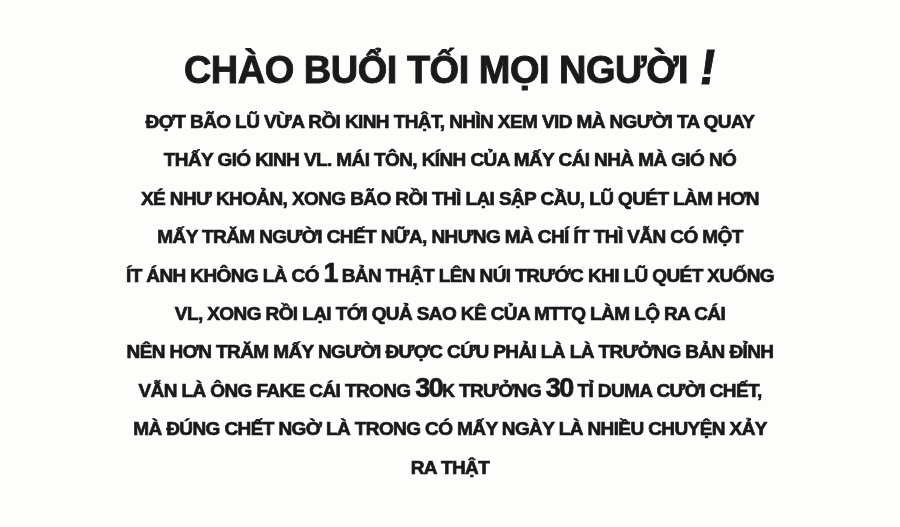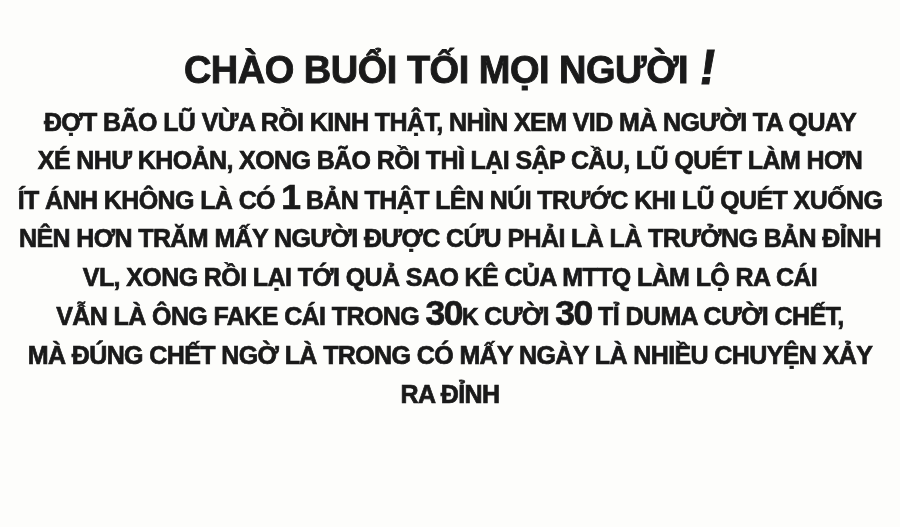--- a/index.html
+++ b/index.html
@@ -28,21 +28,21 @@
     white-space: nowrap;
     -webkit-text-stroke: 0.9px #1a1a1a;
   }
   .bang {
     display: inline-block;
     font-size: 1.3em;
     margin-left: 12px;
     transform: skewX(-9deg) translateY(1px);
   }
   .line {
-    font-size: 25px;
+    font-size: 19px;
     line-height: 38.4px;
     letter-spacing: -0.6px;
     white-space: nowrap;
     -webkit-text-stroke: 0.7px #1a1a1a;
   }
   .big {
     font-size: 1.42em;
     line-height: 1;
     letter-spacing: -1.5px;
   }
@@ -51,25 +51,27 @@
   }
 </style>
 </head>
 <body>
 
 <div class="panel">
 
   <h1 class="title"><span>CHÀO BUỔI TỐI MỌI NGƯỜI</span><span class="bang">!</span></h1>
 
   <div class="line">ĐỢT BÃO LŨ VỪA RỒI KINH THẬT, NHÌN XEM VID MÀ NGƯỜI TA QUAY</div>
+  <div class="line">THẤY GIÓ KINH VL. MÁI TÔN, KÍNH CỦA MẤY CÁI NHÀ MÀ GIÓ NÓ</div>
   <div class="line">XÉ NHƯ KHOẢN, XONG BÃO RỒI THÌ LẠI SẬP CẦU, LŨ QUÉT LÀM HƠN</div>
+  <div class="line">MẤY TRĂM NGƯỜI CHẾT NỮA, NHƯNG MÀ CHÍ ÍT THÌ VẪN CÓ MỘT</div>
 
   <div class="line"><span>ÍT ÁNH KHÔNG LÀ CÓ </span><span class="big">1</span><span> BẢN THẬT LÊN NÚI TRƯỚC KHI LŨ QUÉT XUỐNG</span></div>
 
+  <div class="line">VL, XONG RỒI LẠI TỚI QUẢ SAO KÊ CỦA MTTQ LÀM LỘ RA CÁI</div>
   <div class="line">NÊN HƠN TRĂM MẤY NGƯỜI ĐƯỢC CỨU PHẢI LÀ LÀ TRƯỞNG BẢN ĐỈNH</div>
-  <div class="line">VL, XONG RỒI LẠI TỚI QUẢ SAO KÊ CỦA MTTQ LÀM LỘ RA CÁI</div>
 
-  <div class="line"><span>VẪN LÀ ÔNG FAKE CÁI TRONG </span><span class="big">30</span><span class="small-cap">K</span><span> CƯỜI </span><span class="big">30</span><span> TỈ DUMA CƯỜI CHẾT,</span></div>
+  <div class="line"><span>VẪN LÀ ÔNG FAKE CÁI TRONG </span><span class="big">30</span><span class="small-cap">K</span><span> TRƯỞNG </span><span class="big">30</span><span> TỈ DUMA CƯỜI CHẾT,</span></div>
 
   <div class="line">MÀ ĐÚNG CHẾT NGỜ LÀ TRONG CÓ MẤY NGÀY LÀ NHIỀU CHUYỆN XẢY</div>
-  <div class="line">RA ĐỈNH</div>
+  <div class="line">RA THẬT</div>
 
 </div>
 
 </body></html>

